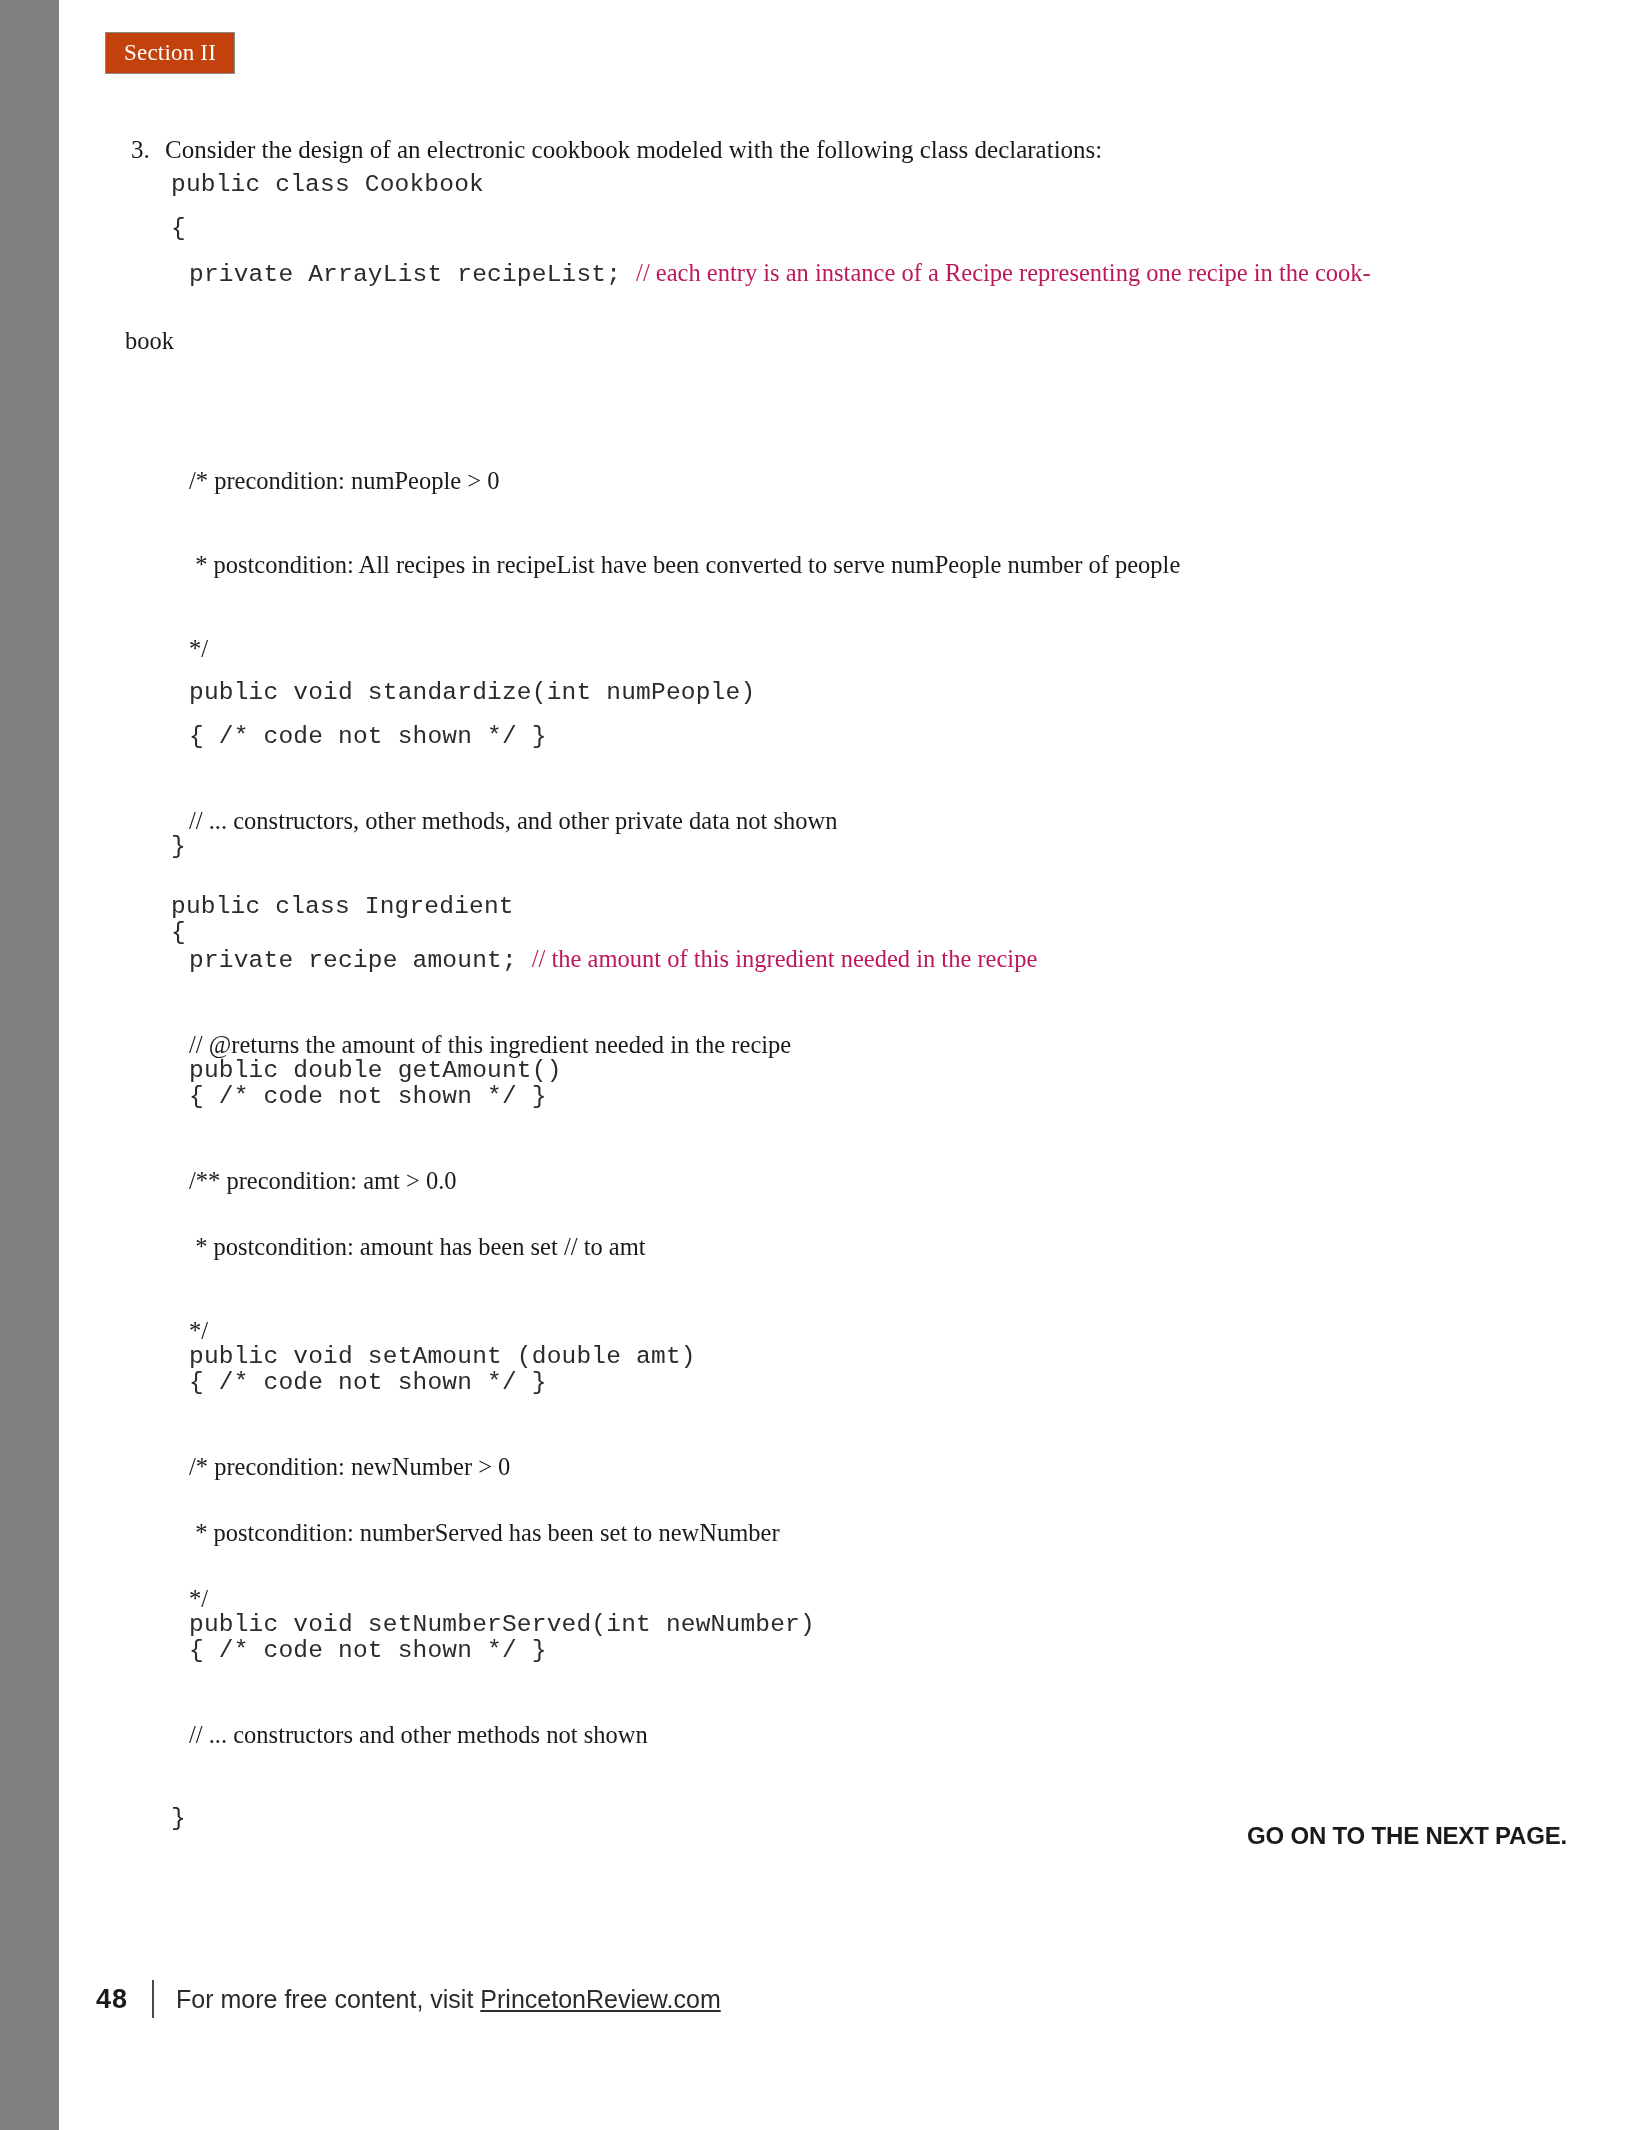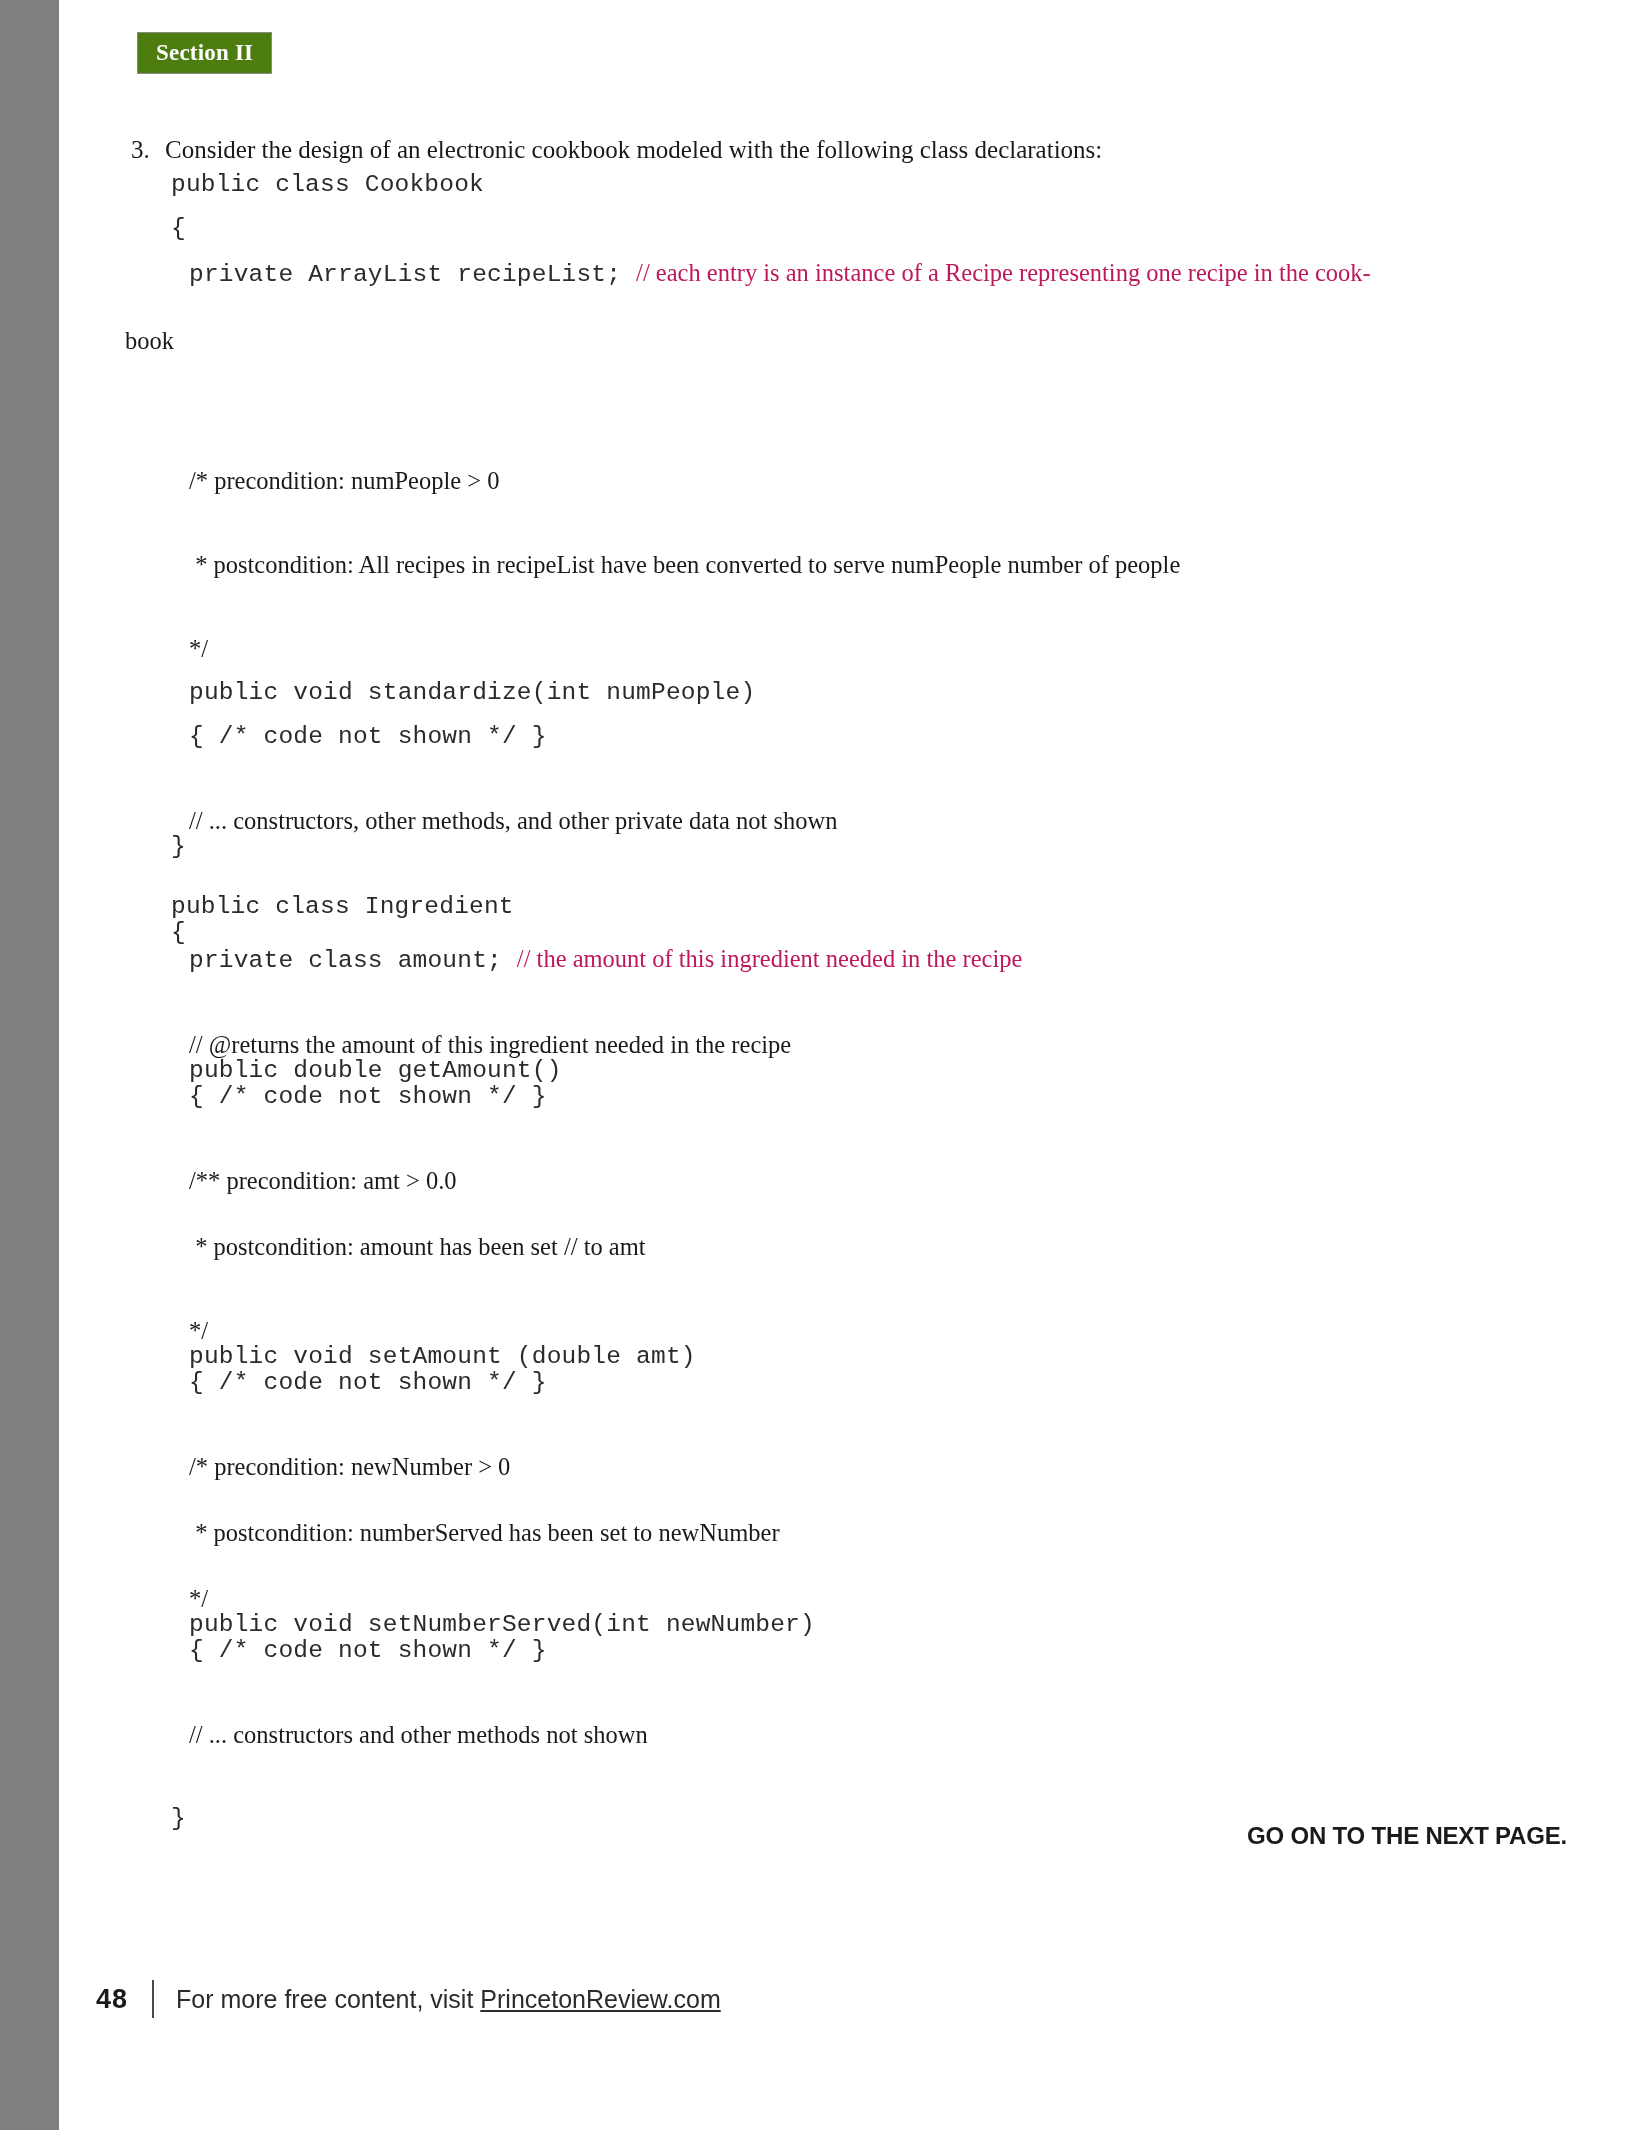--- a/index.html
+++ b/index.html
@@ -26,30 +26,29 @@
     top: 0;
     width: 59px;
     height: 2130px;
     background: #808080;
   }
   
   .section-tab {
     position: absolute;
     left: 106px;
     top: 33px;
-    background: #4d7c0f;
+    background: #c2410c;
     color: #ffffff;
     padding: 8px 18px 9px 18px;
     font-family: "Liberation Serif", "DejaVu Serif", serif;
-    font-weight: bold;
+    font-weight: normal;
     font-size: 23px;
     letter-spacing: 0.2px;
     line-height: 1;
     box-shadow: 0 0 0 1px #8a8a8a;
-    margin-left: 32px;
   }
   
   .question {
     position: absolute;
     left: 131px;
     top: 134px;
     width: 1320px;
   }
   .q-line {
     display: flex;
@@ -190,21 +189,21 @@
       <div class="sp-sm"></div>
       <div class="code-line ind1">public void standardize(int numPeople)</div>
       <div class="sp-sm"></div>
       <div class="code-line ind1">{ /* code not shown */ }</div>
       <div class="sp-sm"></div>
       <div class="prose-line ind1">// ... constructors, other methods, and other private data not shown</div>
       <div class="code-line ind0">}</div>
       <div class="sp-md"></div>
       <div class="code-line ind0">public class Ingredient</div>
       <div class="code-line ind0">{</div>
-      <div class="mixed-line ind1"><span class="mono">private class amount; </span><span class="ser">// the amount of this ingredient needed in the recipe</span></div>
+      <div class="mixed-line ind1"><span class="mono">private recipe amount; </span><span class="ser">// the amount of this ingredient needed in the recipe</span></div>
       <div class="sp-sm"></div>
       <div class="prose-line ind1">// @returns the amount of this ingredient needed in the recipe</div>
       <div class="code-line ind1">public double getAmount()</div>
       <div class="code-line ind1">{ /* code not shown */ }</div>
       <div class="sp-sm"></div>
       <div class="prose-line ind1">/** precondition: amt &gt; 0.0</div>
       <div class="prose-line ind1"> * postcondition: amount has been set // to amt</div>
       <div class="sp-sm"></div>
       <div class="prose-line ind1">*/</div>
       <div class="code-line ind1">public void setAmount (double amt)</div>

